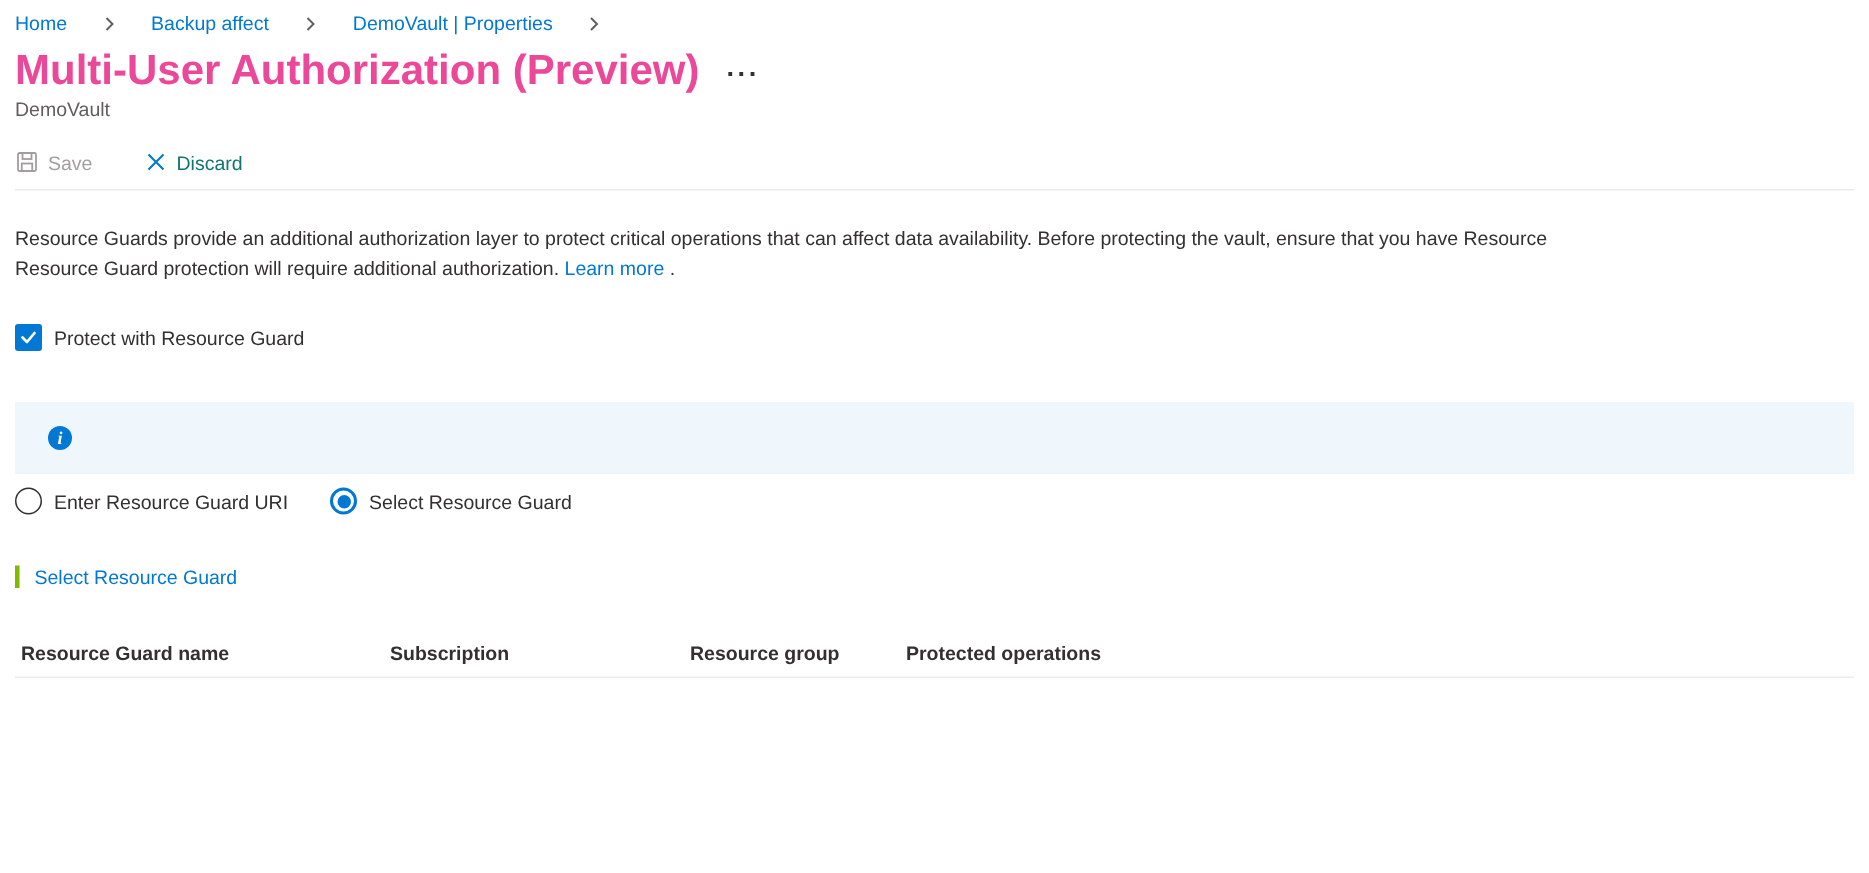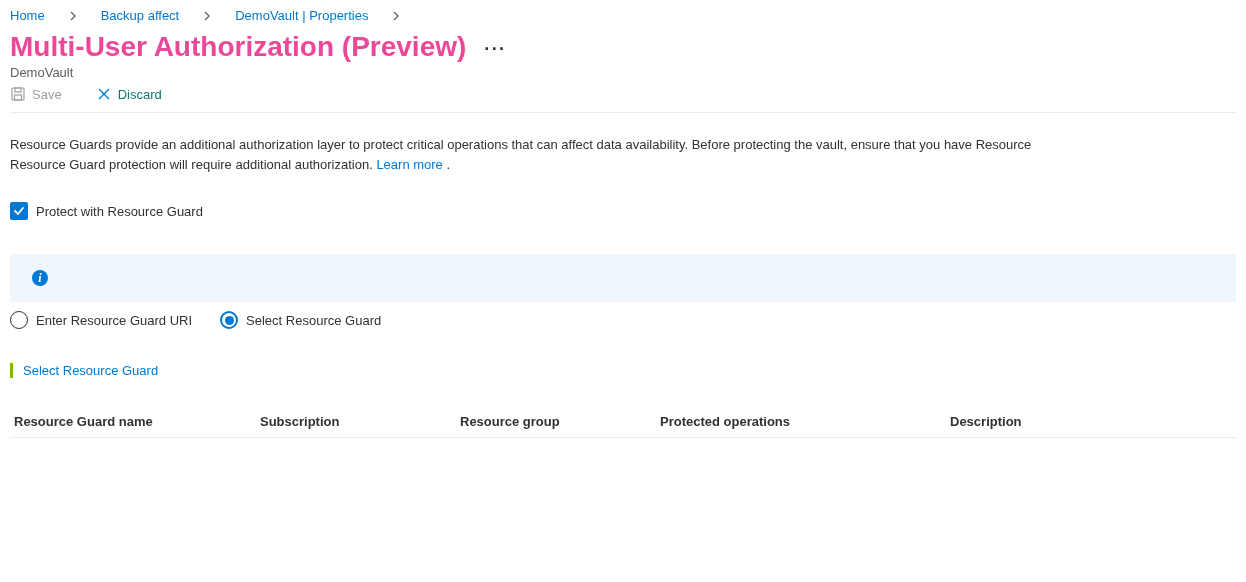--- a/index.html
+++ b/index.html
@@ -45,20 +45,21 @@
     font-size: 18px;
     font-weight: bold;
     letter-spacing: 1.4px;
     cursor: pointer;
     margin-top: 6px;
   }
   .subtitle {
     font-size: 13px;
     color: #605e5c;
     margin-top: 2px;
+    margin-bottom: 14px;
   }
   .toolbar {
     display: flex;
     align-items: center;
     gap: 34px;
     padding: 6px 0 10px 0;
     border-bottom: 1px solid #edebe9;
   }
   .tool-btn {
     display: flex;
@@ -167,21 +168,21 @@
     font-size: 13px;
   }
   .table-row {
     display:flex;
     border-bottom: 1px solid #edebe9;
     padding: 10px 0;
     font-size: 13px;
   }
   .col1 { width: 250px; padding-left:4px;}
   .col2 { width: 200px; }
-  .col3 { width: 200px; }
+  .col3 { width: 144px; }
   .col4 { width: 290px; }
   .col5 { flex: 1; }
 </style>
 </head>
 <body>
 
 <nav class="breadcrumb">
   <a>Home</a>
   <svg class="chevron" viewBox="0 0 12 12">
       <path d="M4 2 L8 6 L4 10" stroke="#605e5c" stroke-width="1.3" fill="none"></path>
@@ -253,15 +254,14 @@
 <div class="select-link-wrap">
   <span class="select-link">Select Resource Guard</span>
 </div>
 
 <div class="table">
   <div class="table-header">
     <div class="col1">Resource Guard name</div>
     <div class="col2">Subscription</div>
     <div class="col3">Resource group</div>
     <div class="col4">Protected operations</div>
-    <div class="col5">Description</div>
   </div>
 </div>
 
 </body></html>

